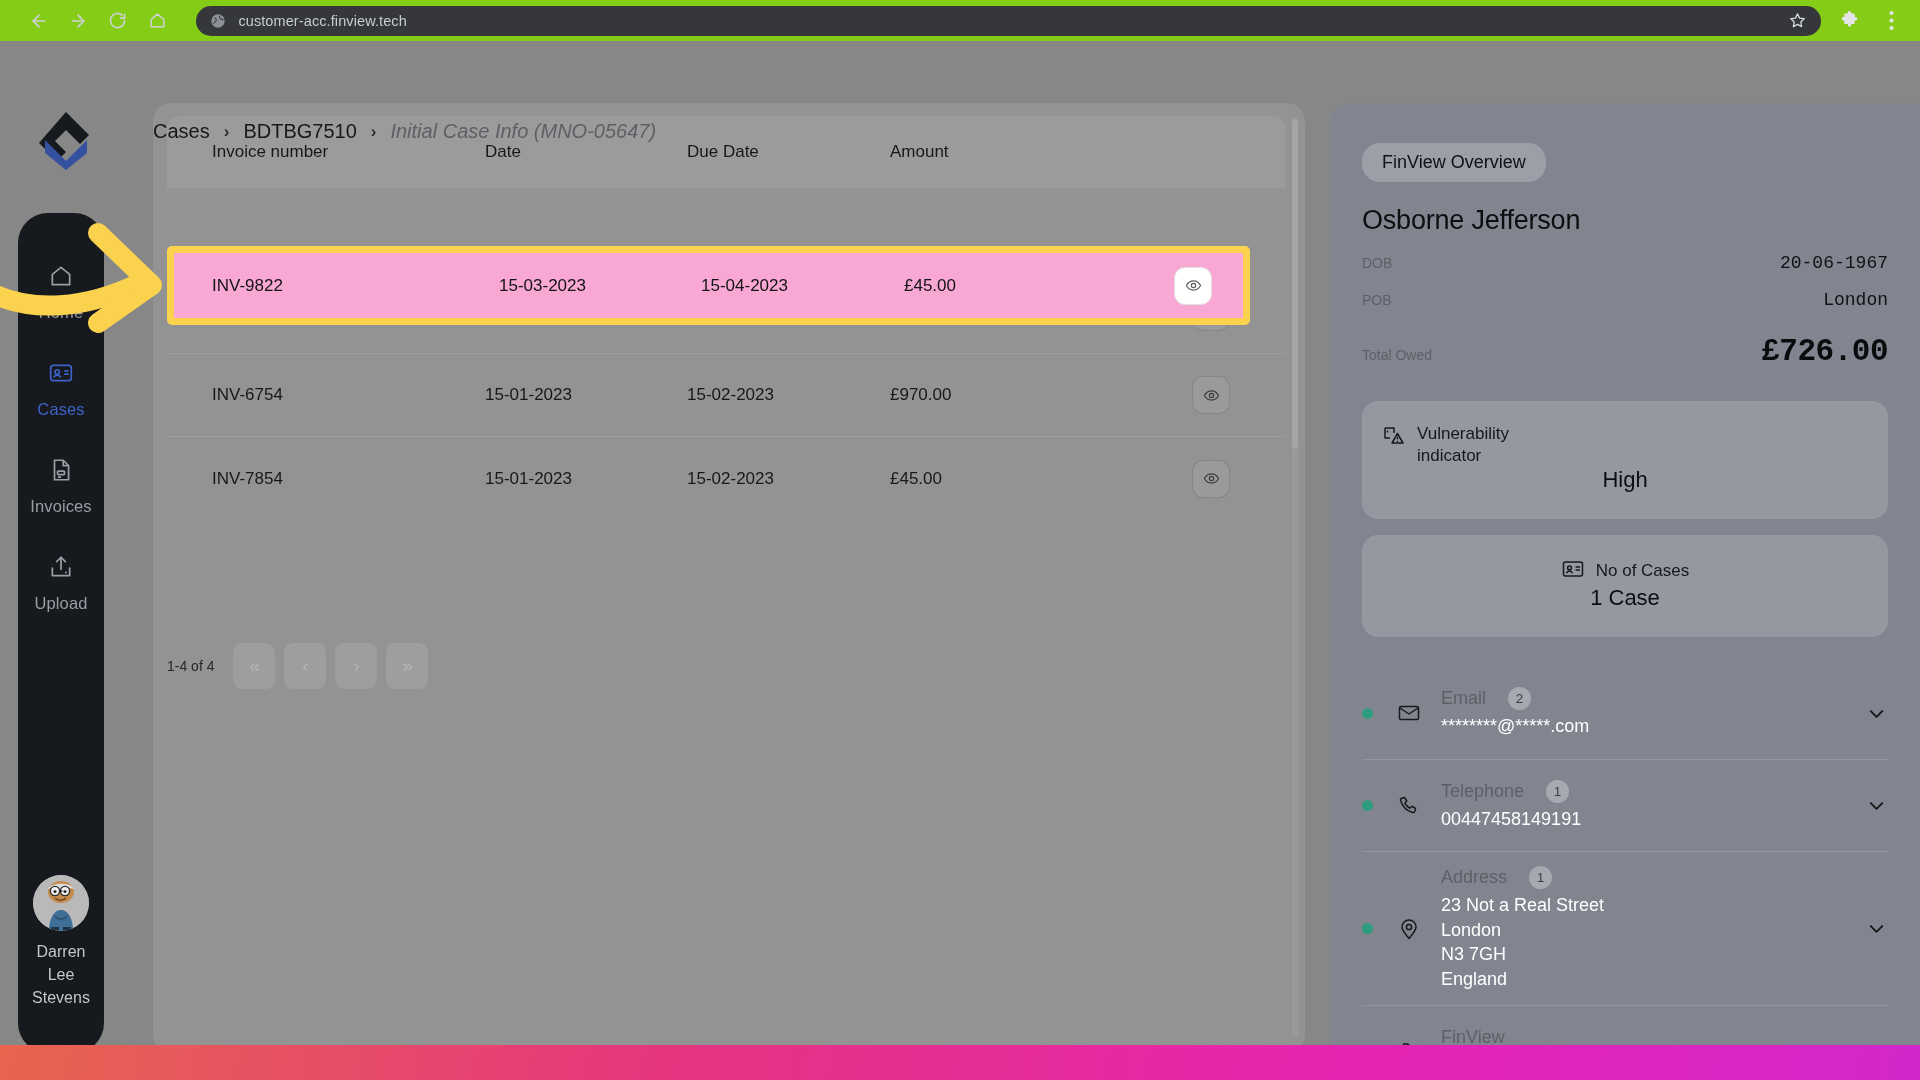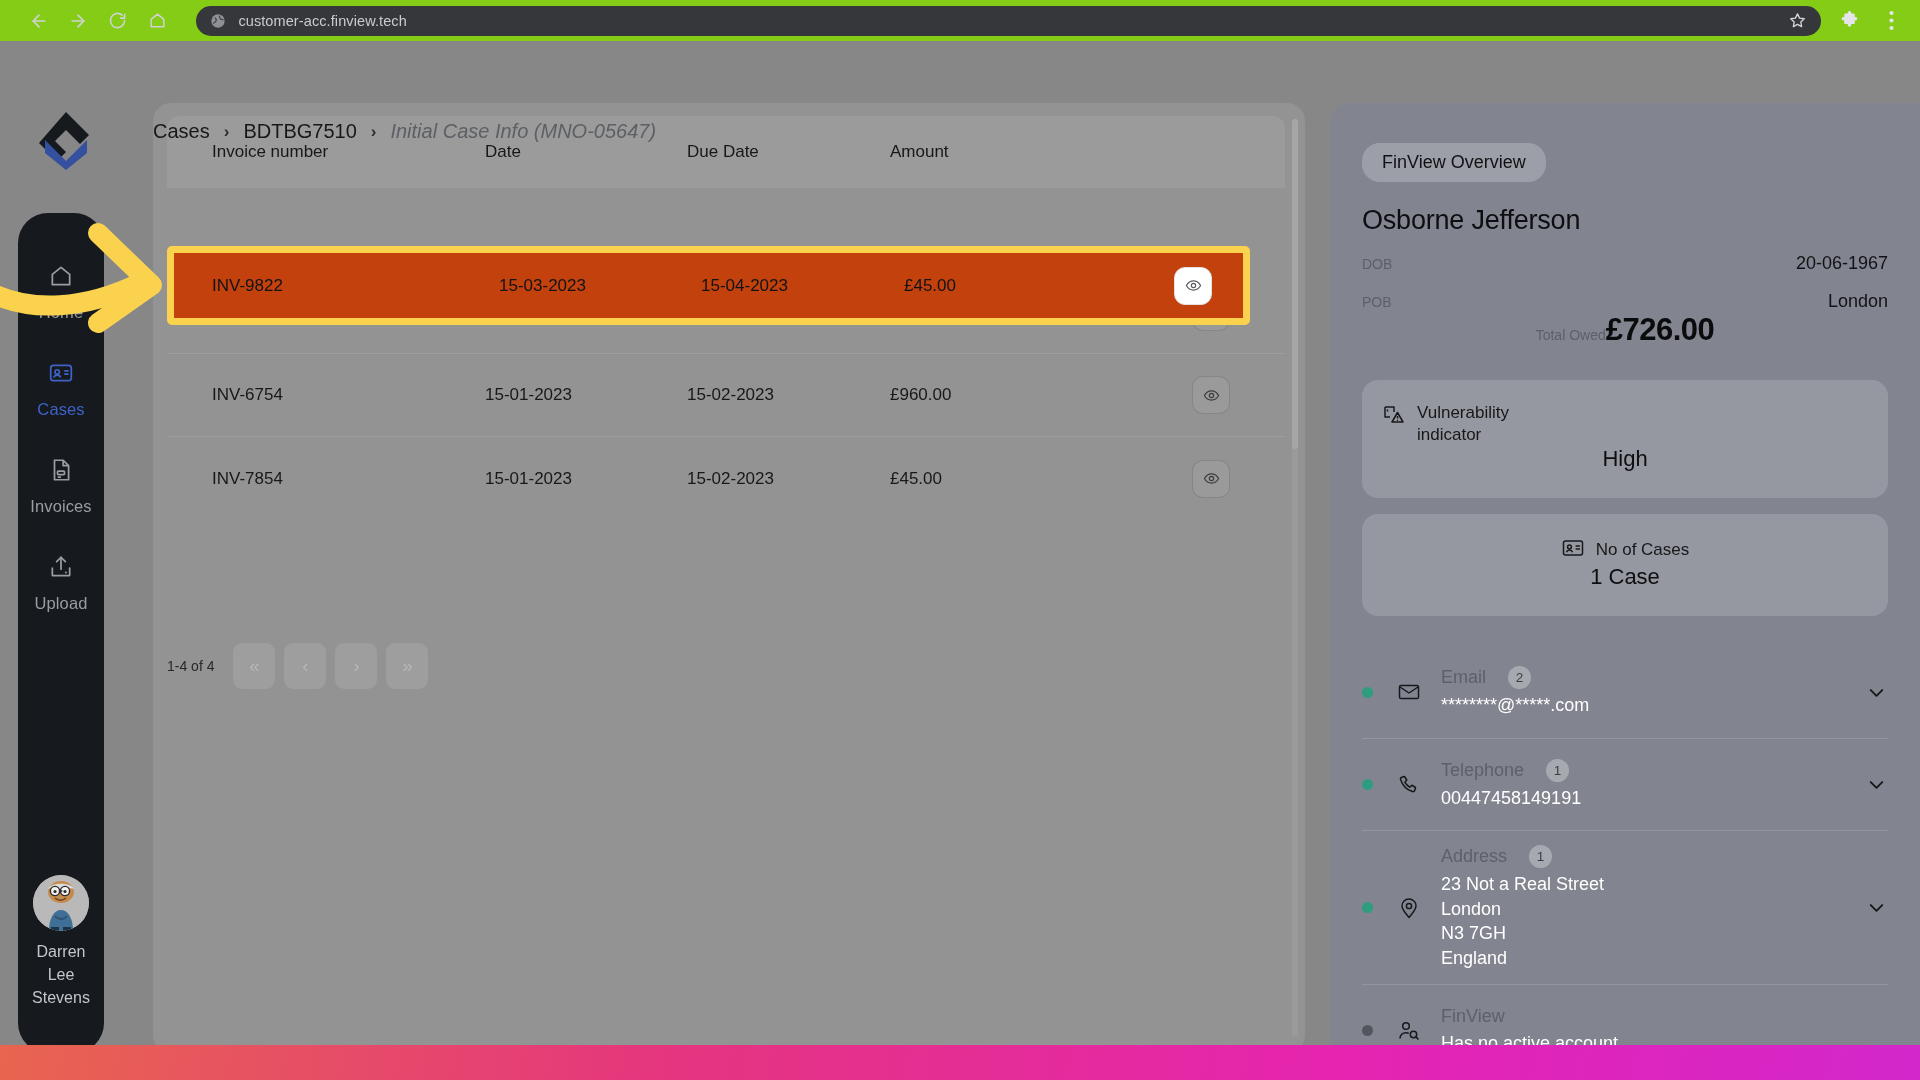--- a/index.html
+++ b/index.html
@@ -134,21 +134,21 @@
     background: rgba(255,255,255,0.07);
     display: flex; align-items: center; justify-content: center;
   }
 
   
   #row-highlight {
     position: absolute; left: 167px; top: 205px;
     width: 1083px; height: 79px;
     border: 7px solid #fbd24d;
     border-radius: 5px;
-    background: #c2410c;
+    background: #f9a8d4;
     display: flex; align-items: center;
     color: #121315; font-size: 17px;
     z-index: 4;
   }
   #row-highlight .col-inv { padding-left: 38px; width: 325px; }
   #row-highlight .col-date { width: 202px; }
   #row-highlight .col-due { width: 203px; }
   #row-highlight .col-amt { width: 230px; }
   #row-highlight .col-act { padding-left: 40px; }
   #row-highlight .eye-btn { border-color: #e2e2e2; background: #fff; }
@@ -195,22 +195,22 @@
   #debtor-name {
     margin-top: 23px;
     font-size: 27px; color: #0d0e10; font-weight: 400;
     letter-spacing: -.2px;
   }
   .kv {
     display: flex; justify-content: space-between; align-items: baseline;
     margin-top: 17px;
   }
   .kv .k { font-size: 14px; color: #5d6067; }
-  .kv .v { font-size: 18px; color: #111214; }
-  #total-row { margin-top: 0; justify-content: center; }
+  .kv .v { font-size: 18px; color: #111214; font-family: Liberation Mono, monospace; }
+  #total-row { margin-top: 24px; }
   #total-row .v { font-size: 31px; font-weight: 700; color: #0a0b0d; letter-spacing: -.5px; }
 
   #stat-cards { display: flex; gap: 16px; margin-top: 32px; flex-direction: column; }
   .stat-card {
     flex: 1; height: 132px;
     background: rgba(255,255,255,0.16);
     border-radius: 16px;
     padding: 22px 20px 0 20px;
     display: flex; flex-direction: column; align-items: center;
   }
@@ -421,21 +421,21 @@
               <circle cx="12" cy="12" r="3"></circle>
             </svg>
       </span>
         </div>
     </div>
 
     <div class="trow">
       <div class="col-inv">INV-6754</div>
       <div class="col-date">15-01-2023</div>
       <div class="col-due">15-02-2023</div>
-      <div class="col-amt">£960.00</div>
+      <div class="col-amt">£970.00</div>
       <div class="col-act">
           <span class="eye-btn">
         <svg width="17" height="17" viewBox="0 0 24 24" fill="none" stroke="#3b3d40" stroke-width="1.7">
               <path d="M2 12s3.6-6.5 10-6.5S22 12 22 12s-3.6 6.5-10 6.5S2 12 2 12z"></path>
               <circle cx="12" cy="12" r="3"></circle>
             </svg>
       </span>
         </div>
     </div>
 

